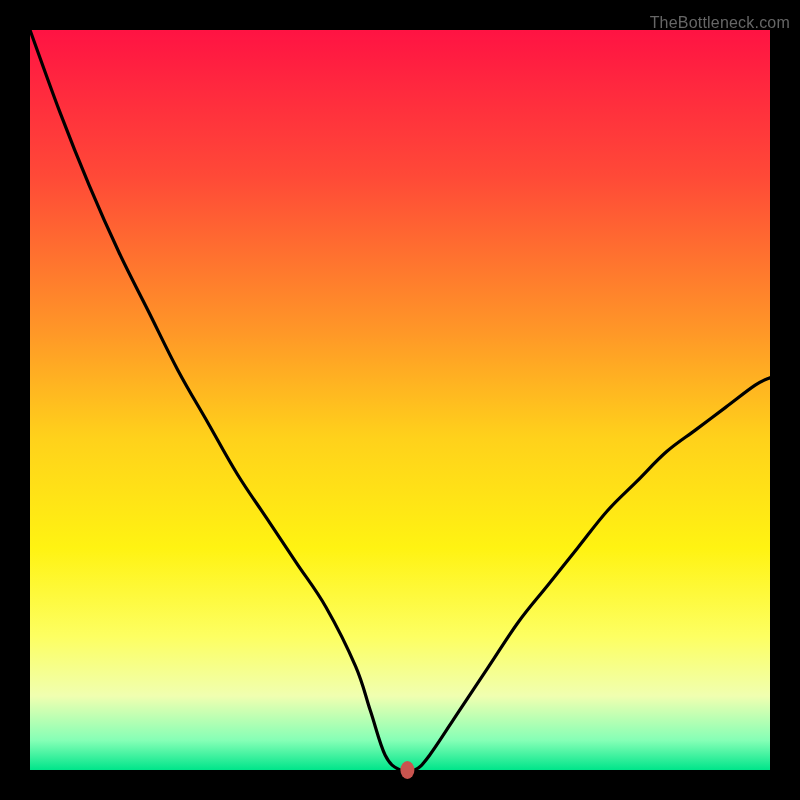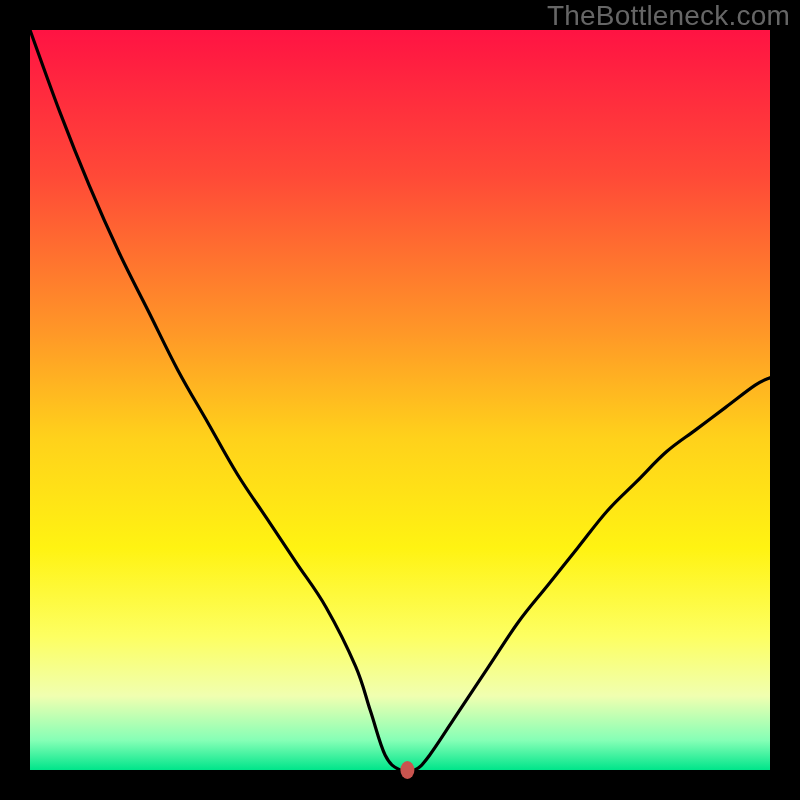--- a/index.html
+++ b/index.html
@@ -11,24 +11,24 @@
     font-family: Arial, Helvetica, sans-serif;
     overflow: hidden;
   }
   .wrapper {
     position: relative;
     width: 800px;
     height: 800px;
   }
   .watermark {
     position: absolute;
-    top: 0;
+    top: 14px;
     right: 10px;
     color: #666;
-    font-size: 28px;
+    font-size: 16px;
     font-weight: 500;
     letter-spacing: 0.2px;
     z-index: 10;
   }
   svg {
     display: block;
   }
 </style>
 </head>
 <body>

